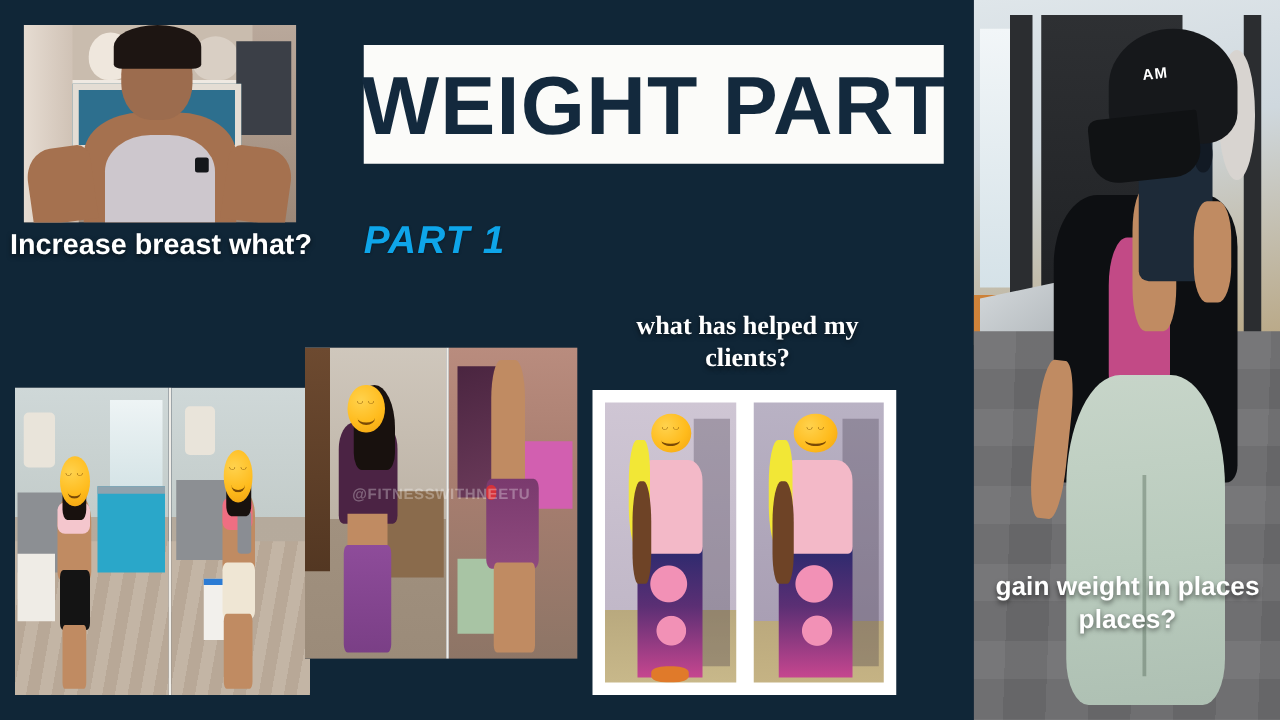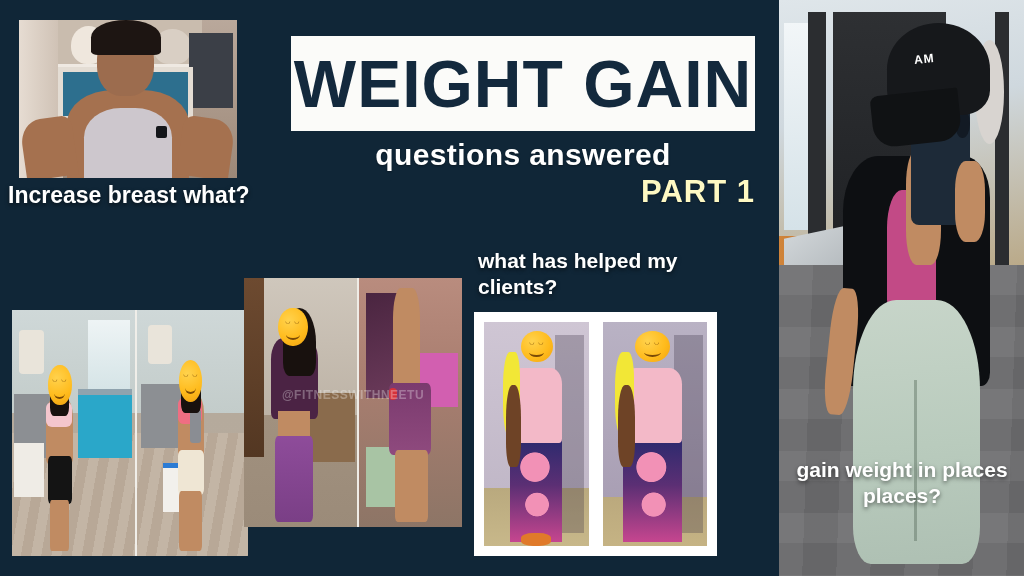--- a/index.html
+++ b/index.html
@@ -38,39 +38,40 @@
     position:absolute; left:291px; top:138px; width:464px;
     text-align:center;
     color:#ffffff;
     font-weight:bold;
     font-size:30px;
     letter-spacing:0.4px;
     text-shadow:0 1px 2px rgba(0,0,0,.35);
   }
   #part-label {
     position:absolute; left:291px; top:174px; width:464px;
-    text-align:right;
-    color:#fef9c3;
+    text-align:left;
+    color:#0ea5e9;
     font-weight:bold;
     font-size:31px;
     letter-spacing:1px;
     text-shadow:0 1px 2px rgba(0,0,0,.35);
+    font-style:italic;
   }
 
   
   .caption {
     position:absolute;
     color:#ffffff;
     font-weight:bold;
     font-size:22px;
     line-height:1.22;
     text-shadow:0 2px 4px rgba(0,0,0,.55);
   }
   #caption-breast { left:8px; top:181px; width:270px; font-size:23px; }
-  #caption-clients { left:478px; top:248px; width:240px; text-align:left; font-size:21px; }
+  #caption-clients { left:478px; top:248px; width:240px; text-align:center; font-size:21px;font-family:Liberation Serif, serif; }
   #caption-places  { left:788px; top:457px; width:228px; text-align:center; font-size:21px; }
 
   
   #photo-webcam { left:19px; top:20px; width:218px; height:158px; }
   .wc-wall    { position:absolute; inset:0; background:linear-gradient(180deg,#b9a89b 0%,#a99687 60%,#9c8878 100%); }
   .wc-curtain { position:absolute; left:0; top:0; width:20%; height:100%;
                 background:linear-gradient(90deg,#e6dcd2,#cdbfb2); }
   .wc-shelf   { position:absolute; left:18%; top:0; width:66%; height:30%;
                 background:#c9bcae; border-bottom:3px solid #efe9e2; }
   .plush1 { position:absolute; left:24%; top:4%; width:16%; height:24%;
@@ -249,23 +250,22 @@
       <div class="wc-top"></div>
       <div class="wc-person-head"></div>
       <div class="wc-hair"></div>
       <div class="wc-mic"></div>
     </div>
   </div>
 
   <div class="caption" id="caption-breast">Increase breast what?</div>
 
   <div id="title-box">
-    <span id="title-text">WEIGHT GAIN</span>
-  </div>
-  <div id="subtitle">questions answered</div>
+    <span id="title-text">WEIGHT PART</span>
+  </div>
   <div id="part-label">PART 1</div>
 
   <div class="caption" id="caption-clients">what has helped my clients?</div>
 
   <div class="photo" id="photo-collage-left">
     <div class="cl-panel cl-a">
       <div class="room-wall"></div>
       <div class="room-floor"></div>
       <div class="room-win"></div>
       <div class="room-bed"></div>

